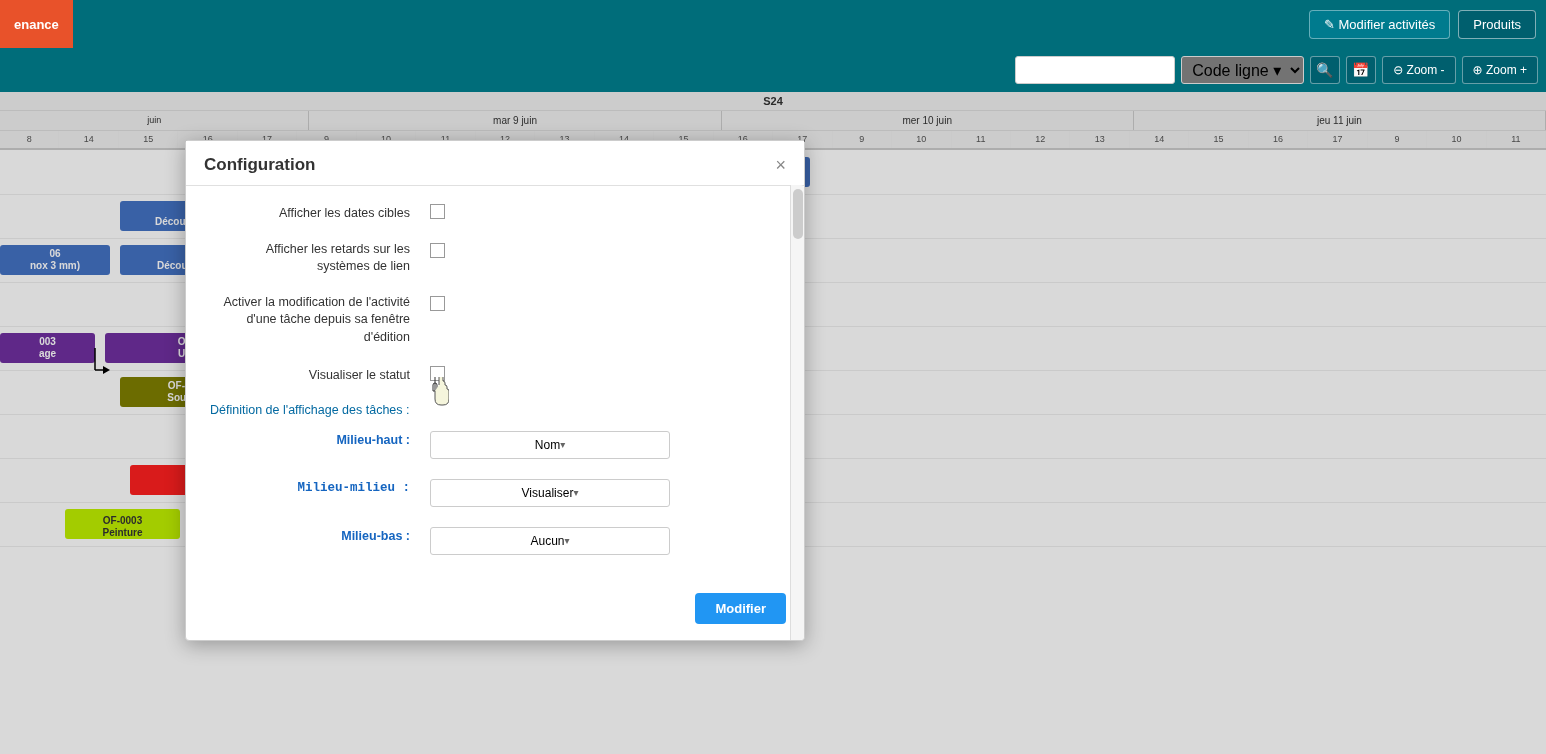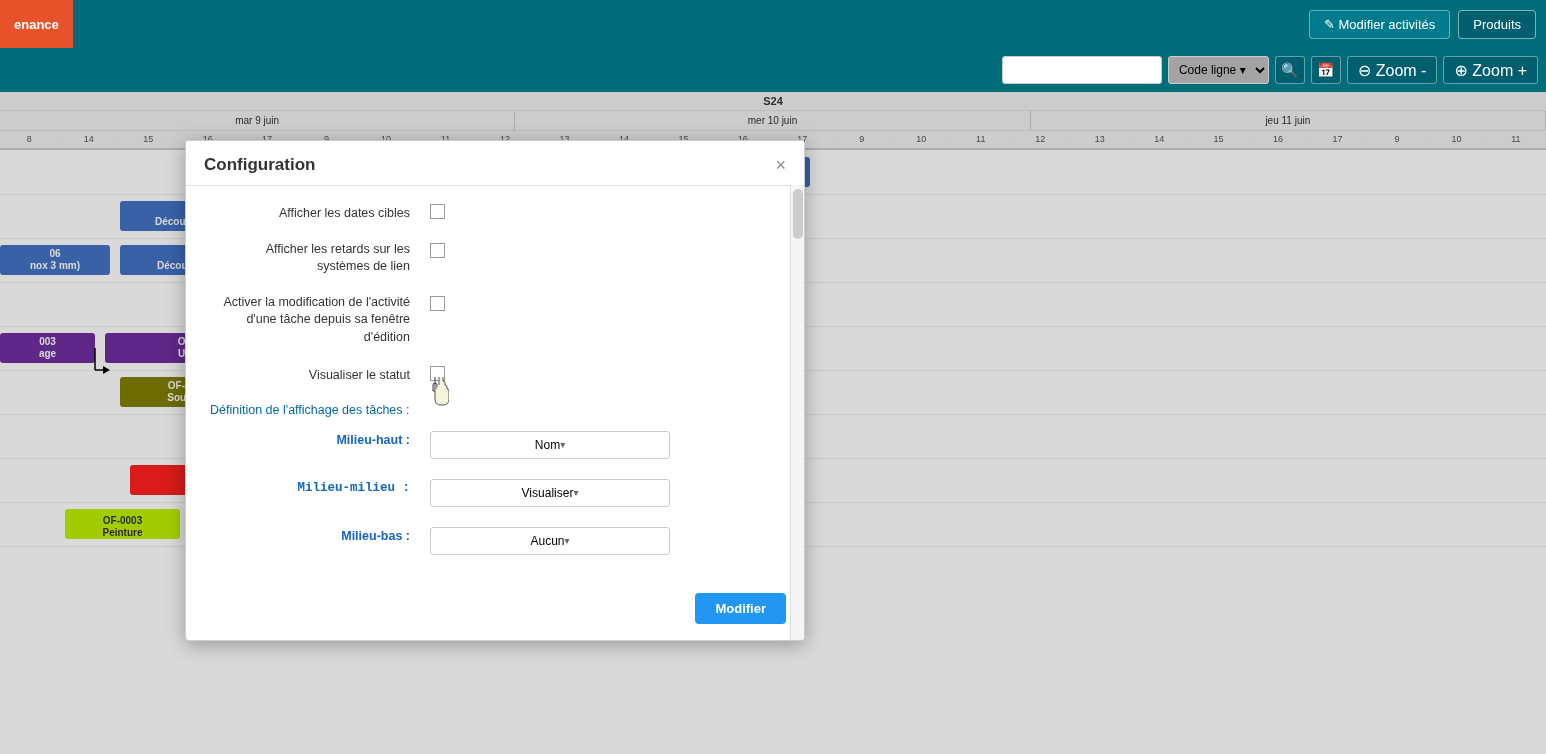--- a/index.html
+++ b/index.html
@@ -54,26 +54,26 @@
       gap: 6px;
     }
     .gantt-search-box {
       background: white;
       border: 1px solid #ccc;
       border-radius: 3px;
       height: 28px;
       width: 160px;
     }
     .gantt-select {
-      background: #a3a3a3;
+      background: #737373;
       border: 1px solid #ccc;
       border-radius: 3px;
       height: 28px;
       padding: 0 6px;
-      font-size: 12px;
+      font-size: 16px;
       cursor: pointer;
     }
     .gantt-icon-btn {
       background: #005f6e;
       border: 1px solid rgba(255,255,255,0.4);
       color: white;
       border-radius: 3px;
       height: 28px;
       width: 30px;
       display: flex;
@@ -85,21 +85,21 @@
     .gantt-zoom-btn {
       background: #005f6e;
       border: 1px solid rgba(255,255,255,0.4);
       color: white;
       border-radius: 3px;
       height: 28px;
       padding: 0 10px;
       display: flex;
       align-items: center;
       cursor: pointer;
-      font-size: 16px;
+      font-size: 12px;
       gap: 3px;
     }
 
     
     .main-area {
       display: flex;
       height: calc(754px - 48px - 44px);
       position: relative;
     }
 
@@ -312,20 +312,21 @@
 
   <div class="gantt-bg">
 
     <div style="height:58px; background:#f0f0f0; border-bottom:2px solid #ccc; position:relative; display:flex; flex-direction:column;">
 
       <div style="height:20px; display:flex; align-items:center; border-bottom:1px solid #ddd; font-size:11px; font-weight:bold; color:#333; padding:0 4px; position:relative;">
         <span style="position:absolute; left:50%; transform:translateX(-50%);">S24</span>
       </div>
 
       <div style="height:20px; display:flex; border-bottom:1px solid #ddd; font-size:10px; color:#333;">
+        <div style="flex:1.5; border-right:1px solid #ccc; text-align:center; display:flex; align-items:center; justify-content:center; font-size:9px;">juin</div>
         <div style="flex:2; border-right:1px solid #ccc; text-align:center; display:flex; align-items:center; justify-content:center;">mar 9 juin</div>
         <div style="flex:2; border-right:1px solid #ccc; text-align:center; display:flex; align-items:center; justify-content:center;">mer 10 juin</div>
         <div style="flex:2; border-right:1px solid #ccc; text-align:center; display:flex; align-items:center; justify-content:center;">jeu 11 juin</div>
       </div>
 
       <div style="height:18px; display:flex; font-size:9px; color:#555;">
         <div style="flex:1; border-right:1px solid #eee; text-align:center; display:flex; align-items:center; justify-content:center;">8</div>
         <div style="flex:1; border-right:1px solid #eee; text-align:center; display:flex; align-items:center; justify-content:center;">14</div>
         <div style="flex:1; border-right:1px solid #eee; text-align:center; display:flex; align-items:center; justify-content:center;">15</div>
         <div style="flex:1; border-right:1px solid #eee; text-align:center; display:flex; align-items:center; justify-content:center;">16</div>

